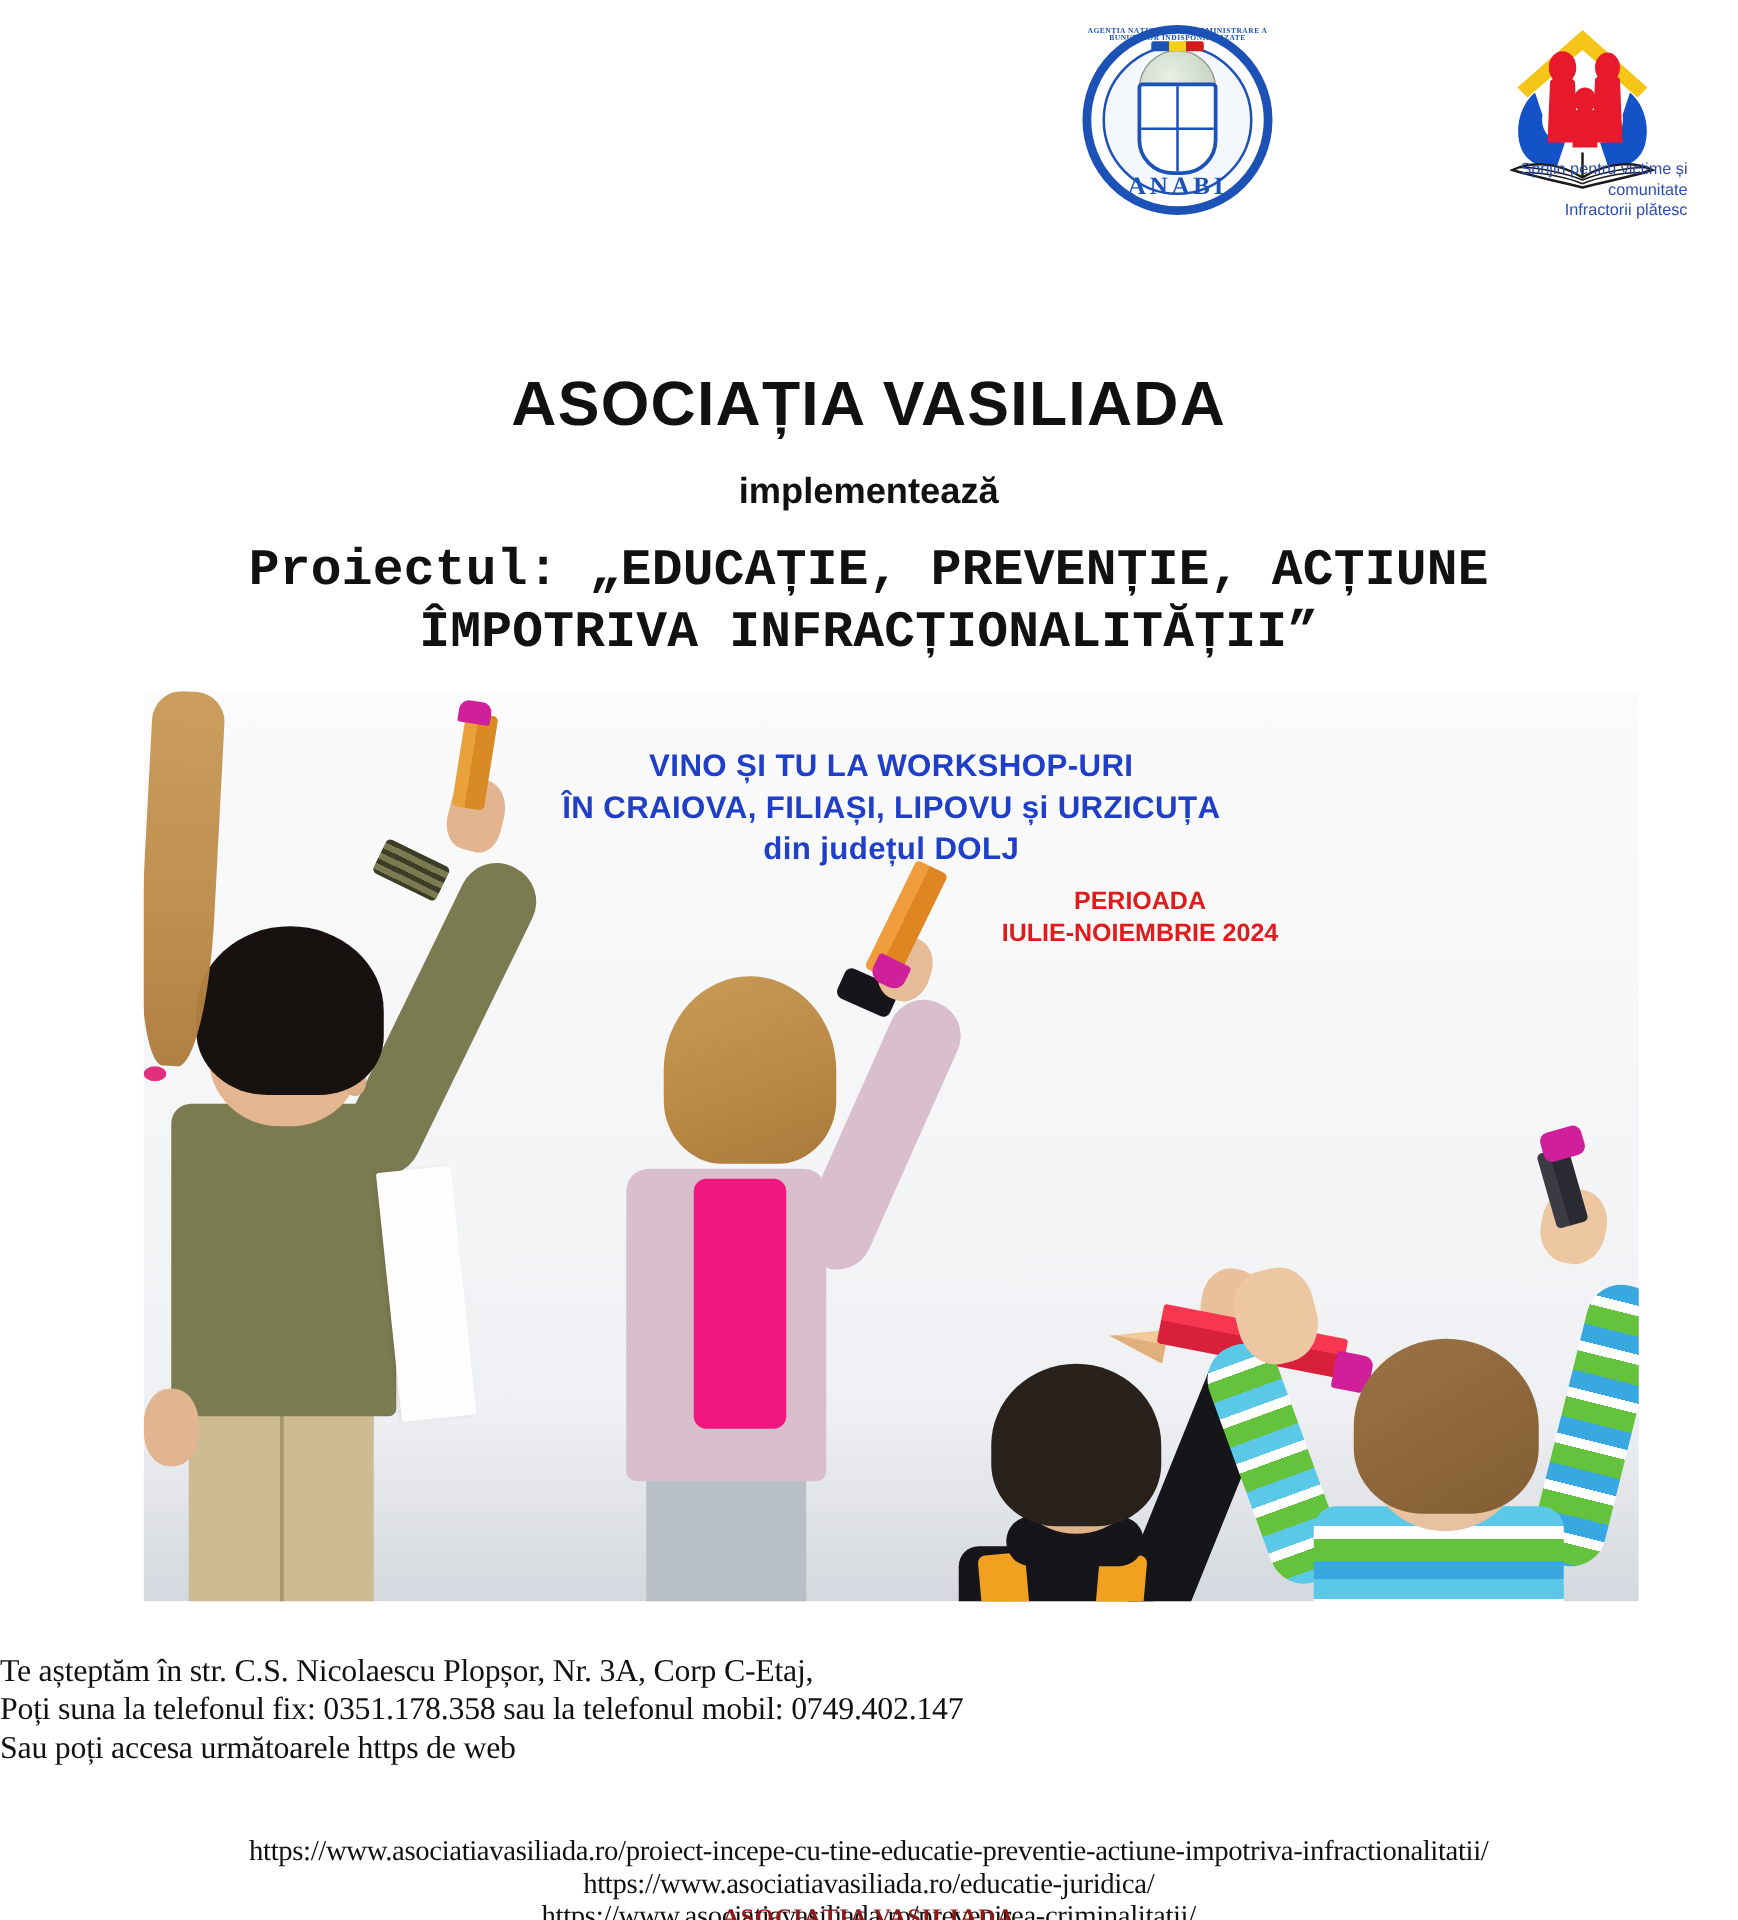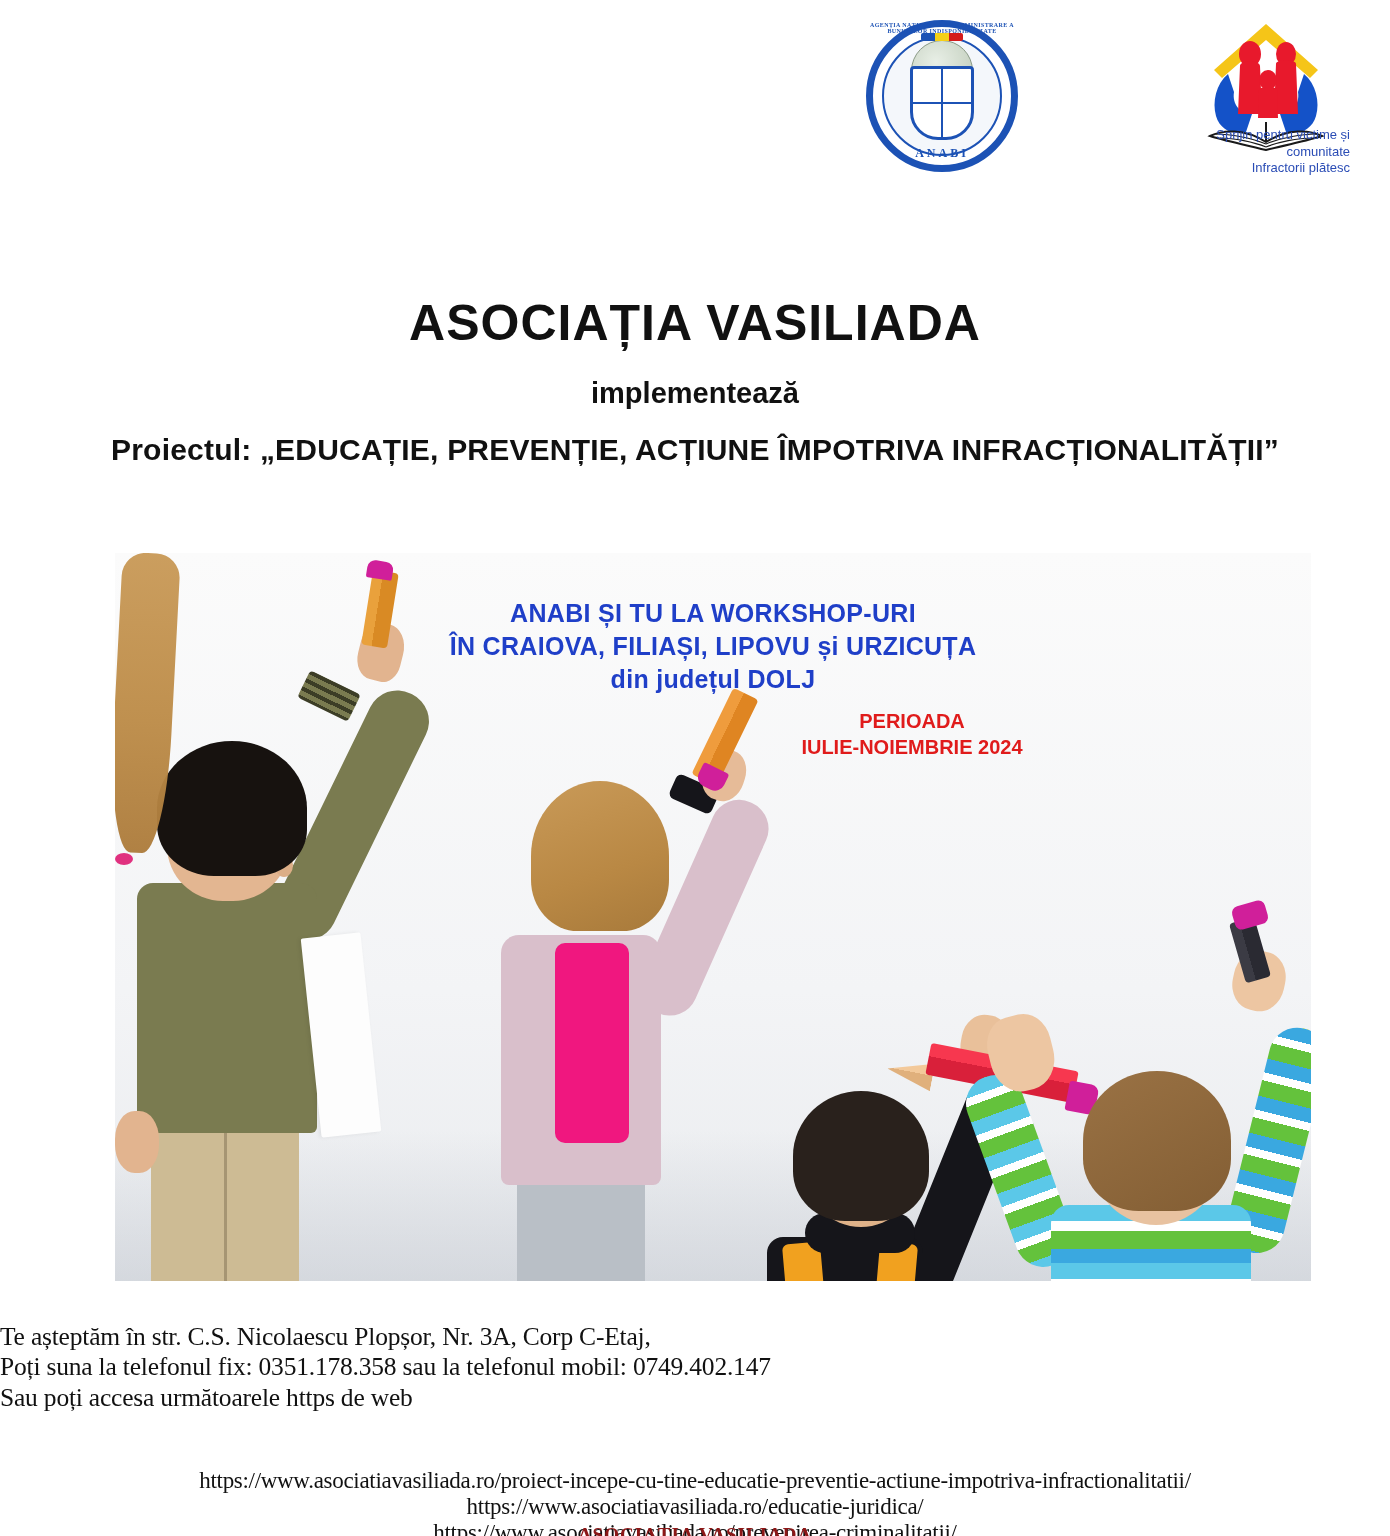--- a/index.html
+++ b/index.html
@@ -130,21 +130,21 @@
     background:#1c52b5;
   }
   .anabi-seal .shield::before { left: 50%; top: 0; width: 2px; height: 100%; margin-left:-1px; }
   .anabi-seal .shield::after { left: 0; top: 50%; width: 100%; height: 2px; margin-top:-1px; }
   .anabi-seal .anabi-word {
     position: absolute;
     left: 0; bottom: 11px; width: 100%;
     text-align: center;
     color: #1c52b5;
     font-family: "Liberation Serif", serif;
-    font-size: 12px;
+    font-size: 20px;
     font-weight: bold;
     letter-spacing: 3px;
   }
   .anabi-seal .anabi-arc {
     position: absolute;
     left: 0; top: 2px; width: 100%;
     text-align: center;
     color: #1c52b5;
     font-size: 6px;
     font-weight: bold;
@@ -185,27 +185,27 @@
   }
   .implements {
     margin-top: 26px;
     font-size: 29px;
     font-weight: bold;
     color: #111111;
     font-family: "Liberation Sans", sans-serif;
   }
   .project-title {
     margin-top: 22px;
-    font-size: 30px;
+    font-size: 41px;
     font-weight: bold;
     color: #111111;
     line-height: 1.22;
     letter-spacing: 0.2px;
     padding: 0 106px;
-    font-family: Liberation Sans, sans-serif;
+    font-family: Liberation Mono, monospace;
   }
 
   
   .photo {
     position: absolute;
     left: 115px; top: 553px;
     width: 1196px; height: 728px;
     overflow: hidden;
     background: linear-gradient(180deg,#fbfbfb 0%, #f3f4f6 60%, #e9ebee 100%);
   }
@@ -619,21 +619,21 @@
     <div class="limb k4-handR"></div>
     <div class="pencil p4-body"></div>
     <div class="pencil p4-tip"></div>
 
     <div class="torso k4-torso"></div>
     <div class="head k4-head"></div>
     <div class="hair k4-hair"></div>
   </div>
 
   <div class="workshop-text">
-    <div>ANABI ȘI TU LA WORKSHOP-URI</div>
+    <div>VINO ȘI TU LA WORKSHOP-URI</div>
     <div>ÎN CRAIOVA, FILIAȘI, LIPOVU și URZICUȚA</div>
     <div>din județul DOLJ</div>
   </div>
 
   <div class="period-text">
     <div>PERIOADA</div>
     <div>IULIE-NOIEMBRIE 2024</div>
   </div>
 </div>
 

